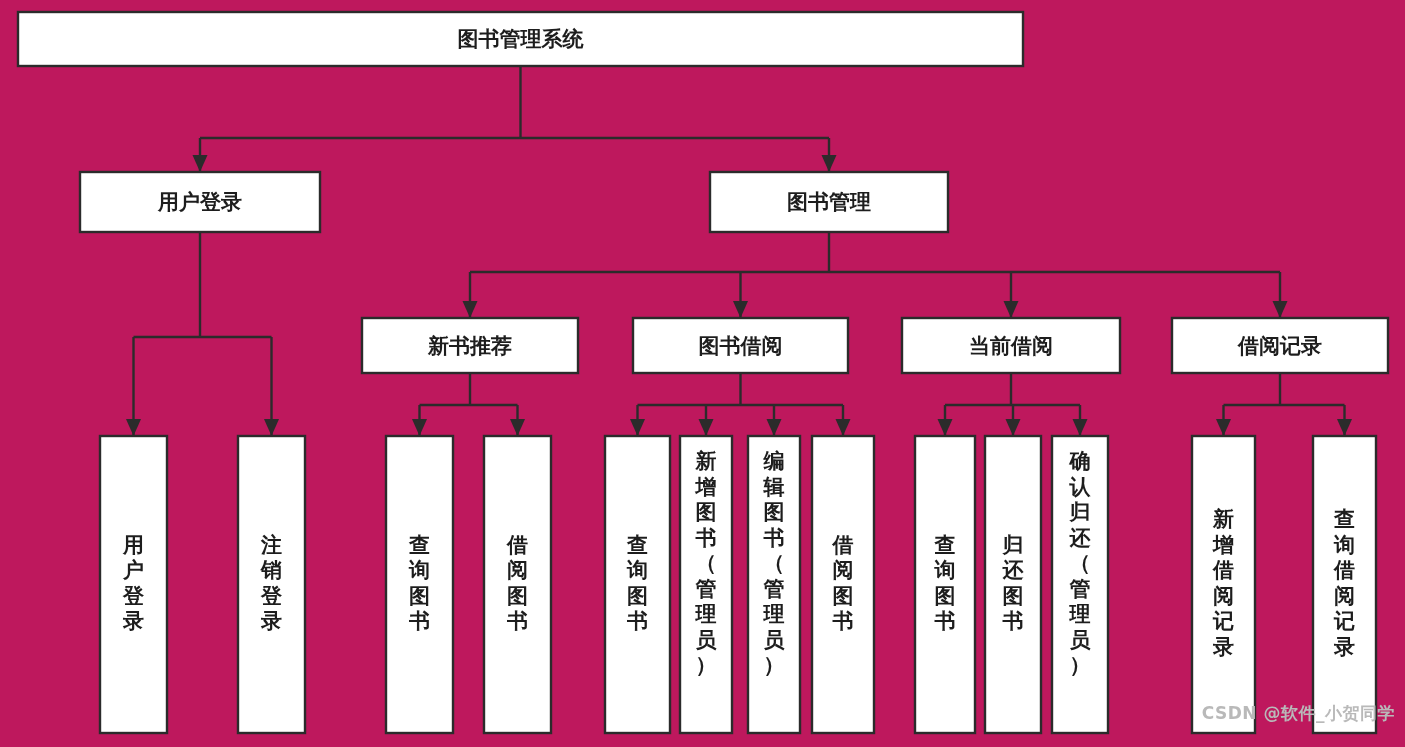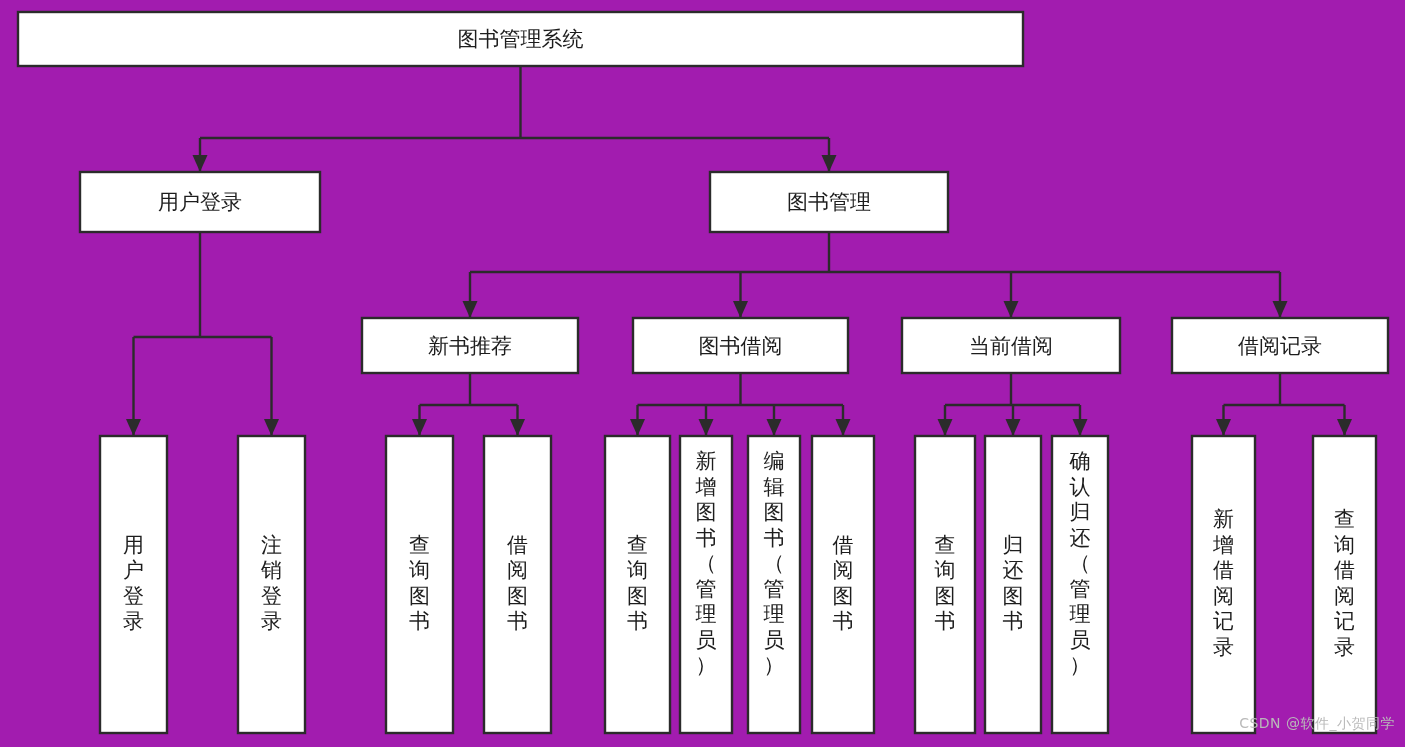--- a/index.html
+++ b/index.html
@@ -12,21 +12,22 @@
     width: 1405px;
     height: 747px;
     font-family: "DejaVu Sans", "Liberation Sans", sans-serif;
     overflow: hidden;
     position: relative;
   }
   #diagram-root {
     position: relative;
     width: 1405px;
     height: 747px;
-    background: #a21caf;
+    background: #be185d;
+    font-weight: bold;
   }
   svg.diagram-canvas {
     position: absolute;
     left: 0;
     top: 0;
     width: 1405px;
     height: 747px;
     display: block;
   }
   .node-box {
@@ -53,23 +54,23 @@
   }
   .node-label-v {
     font-family: "DejaVu Sans", "Liberation Sans", sans-serif;
     font-size: 21px;
     fill: #1d1d1d;
     text-anchor: middle;
   }
   .watermark-text {
     position: absolute;
     right: 10px;
-    bottom: 14px;
-    font-family: "DejaVu Sans", "Liberation Sans", sans-serif;
-    font-size: 14px;
+    bottom: 22px;
+    font-family: "DejaVu Sans", "Liberation Sans", sans-serif;
+    font-size: 17px;
     color: #b9b9b9;
     white-space: nowrap;
     letter-spacing: 0.5px;
     user-select: none;
   }
 </style>
 </head>
 <body>
 
 <div id="diagram-root">

